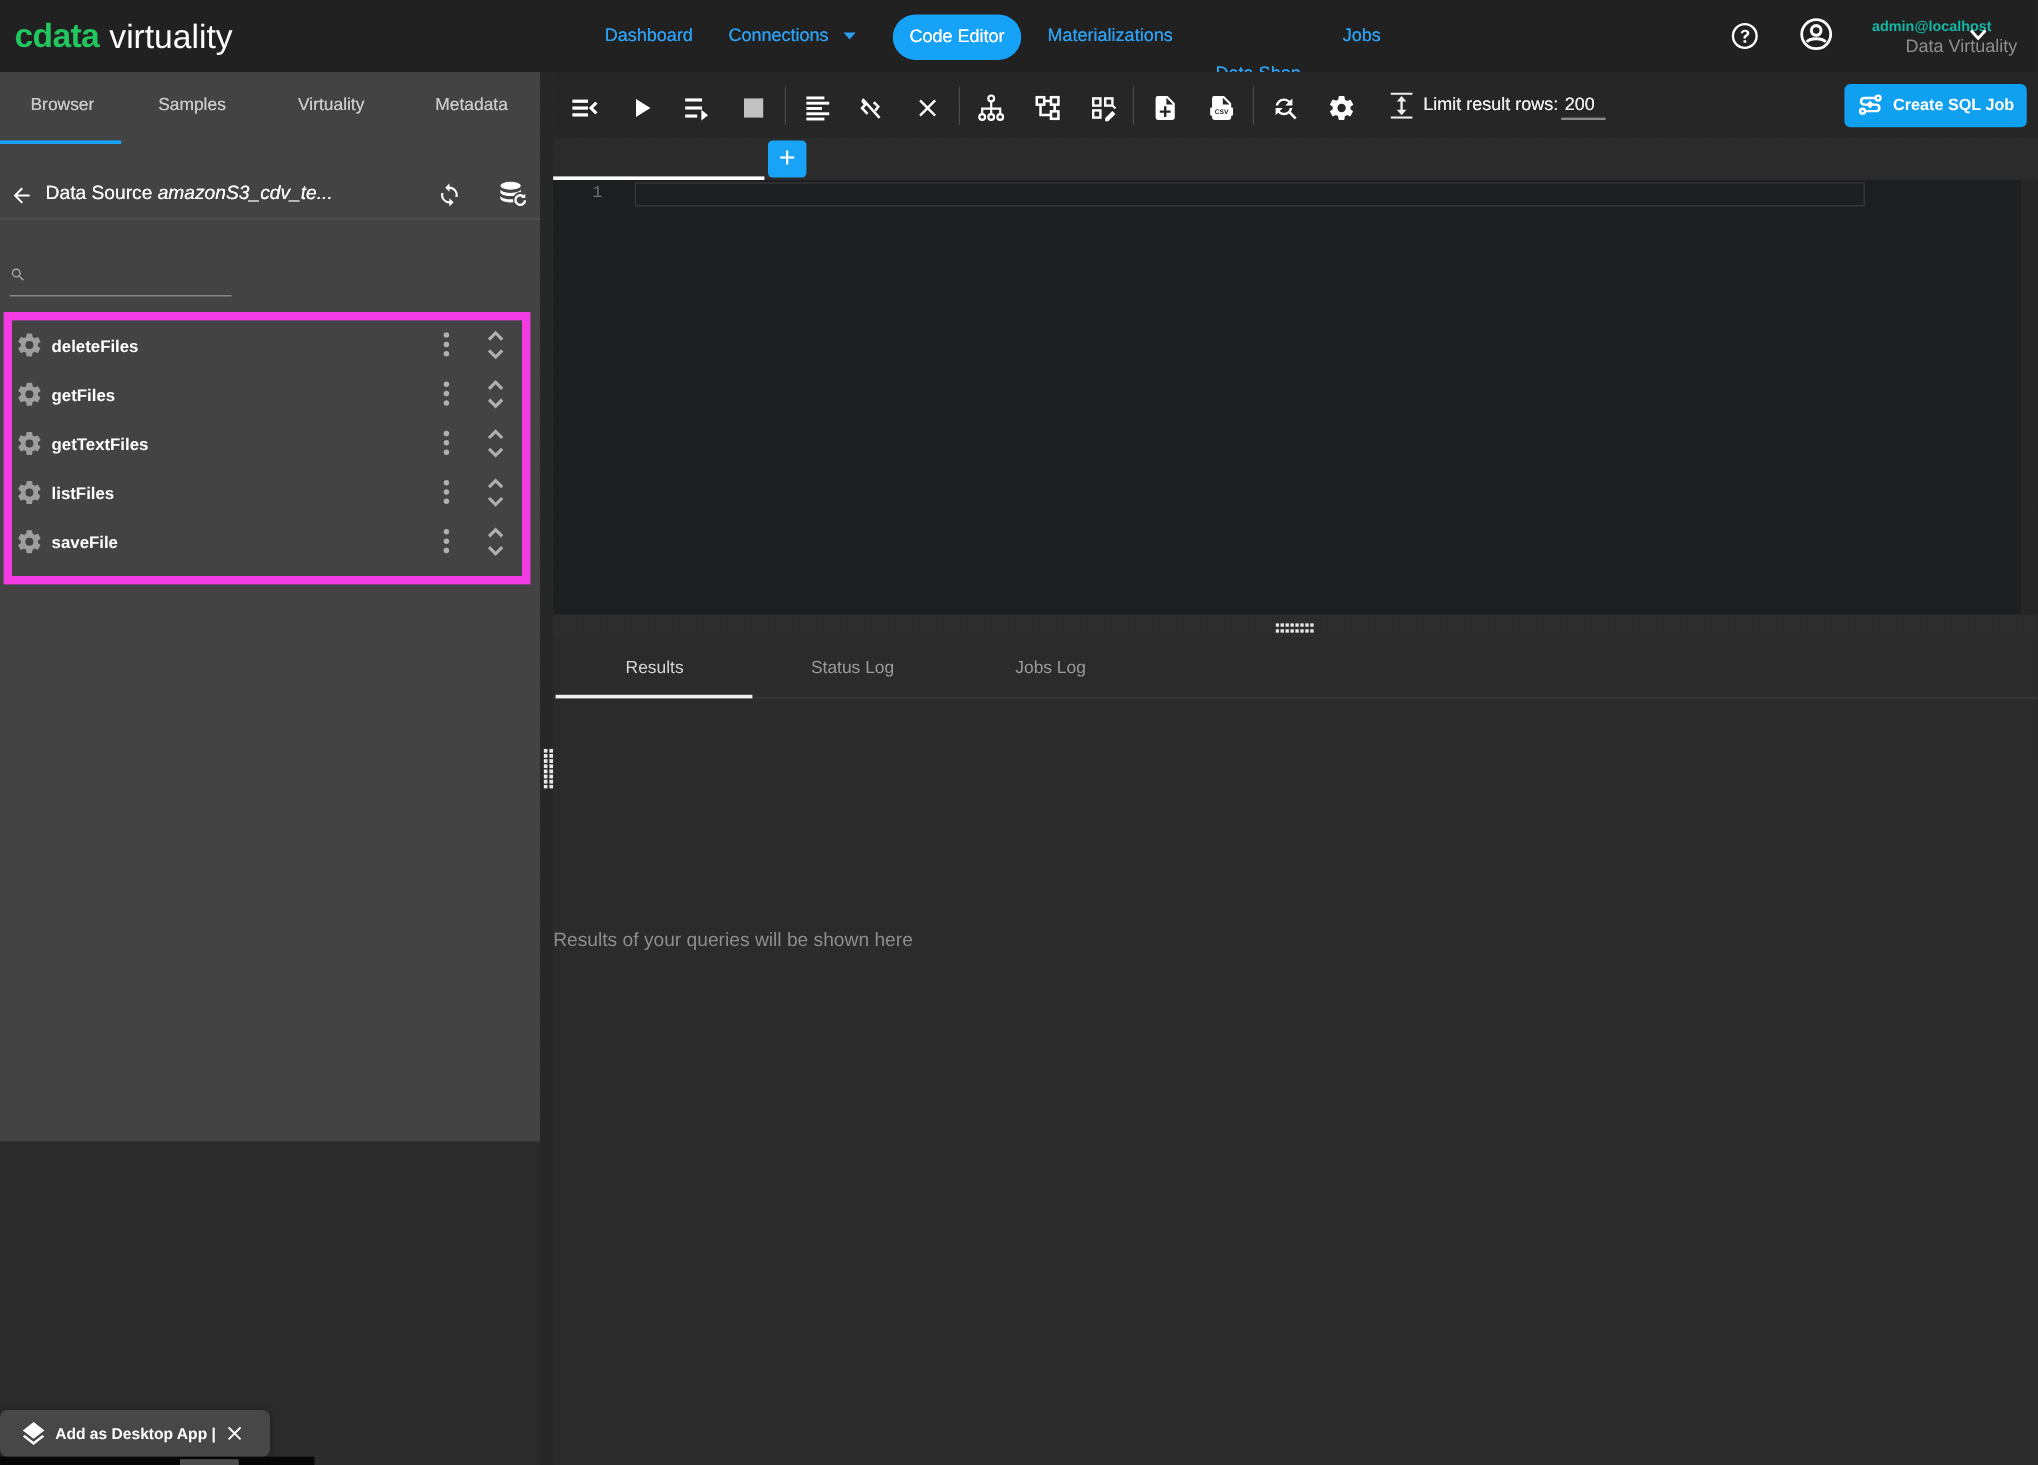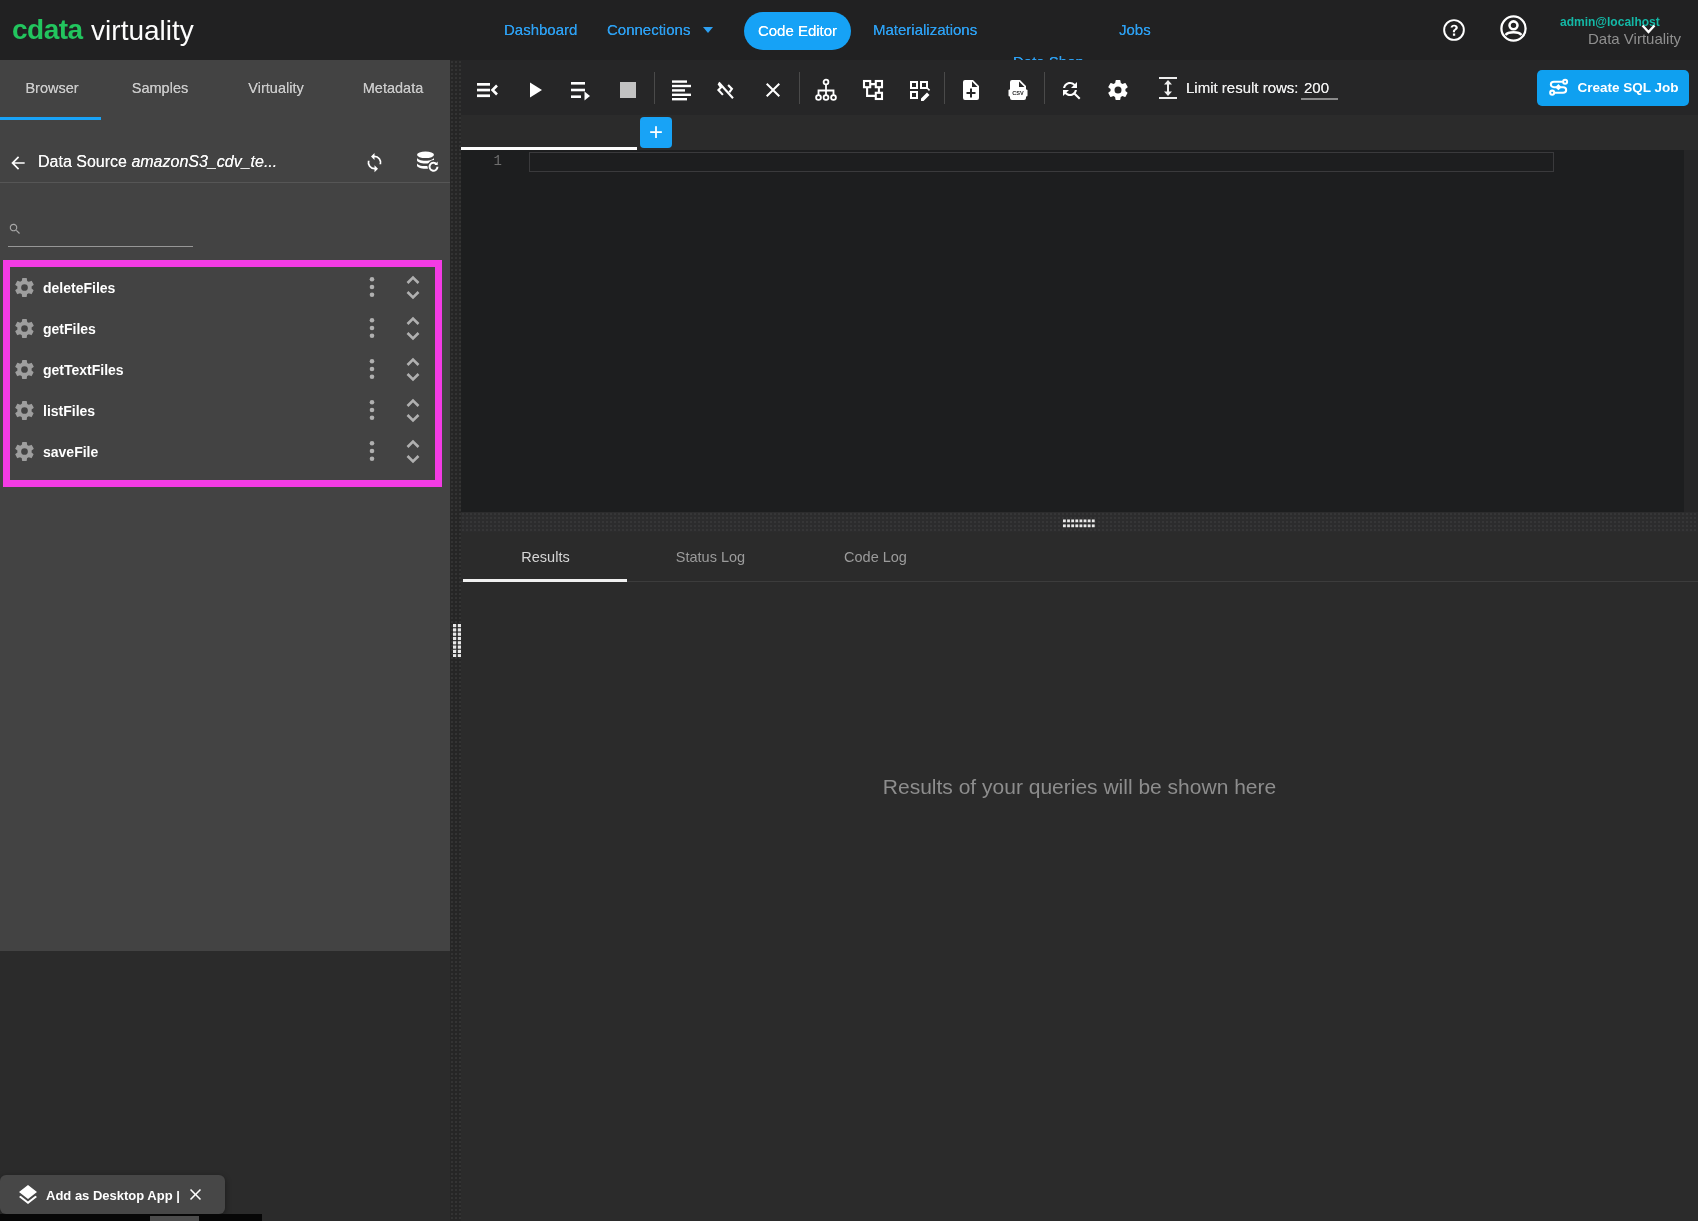--- a/index.html
+++ b/index.html
@@ -74,22 +74,22 @@
   #edscroll { position:absolute; left:1223px; top:0; width:14px; height:362px; background:#262627; }
 
   #hsplit { position:absolute; left:0; top:452px; width:1237px; height:20px; background:#2c2c2d;
     background-image:radial-gradient(#373738 0.7px, transparent 0.8px); background-size:4px 4px; }
   #hhandle { position:absolute; left:602px; top:459px; width:33px; height:10px; }
 
   #results { position:absolute; left:0; top:472px; width:1237px; height:689px; background:#2b2b2b; }
   .rtab { position:absolute; top:0; height:50px; line-height:50px; width:165px; text-align:center; font-size:14.5px; }
   #rtabline { position:absolute; left:2px; top:47px; width:164px; height:3px; background:#f0f0f0; }
   #rline { position:absolute; left:0; top:49px; width:1237px; height:1px; background:#3c3c3c; }
-  #placeholder { position:absolute; left:0; top:243px; width:1237px; text-align:center;
-    color:#8d8d8d; font-size:21px; }
+  #placeholder { position:absolute; left:0; top:243px; width:1237px; text-align:left;
+    color:#8d8d8d; font-size:16px; }
   svg { display:block; }
 </style>
 </head>
 <body>
 <div id="page">
 
   <div id="topbar">
     <div id="logo"><span class="cdata">cdata</span> <span class="virt">virtuality</span></div>
     <div class="nav" style="left:504px;">Dashboard</div>
     <div class="nav" style="left:607px;">Connections</div>
@@ -394,21 +394,21 @@
           <rect x="15" y="6" width="3.4" height="3.4"></rect>
           <rect x="20" y="6" width="3.4" height="3.4"></rect>
           <rect x="25" y="6" width="3.4" height="3.4"></rect>
           <rect x="30" y="6" width="3.4" height="3.4"></rect>
           <rect x="35" y="6" width="3.4" height="3.4"></rect>
       </g>
     </svg>
     <div id="results">
       <div class="rtab" style="left:2px; color:#d6d6d6;">Results</div>
       <div class="rtab" style="left:167px; color:#9b9b9b;">Status Log</div>
-      <div class="rtab" style="left:332px; color:#9b9b9b;">Code Log</div>
+      <div class="rtab" style="left:332px; color:#9b9b9b;">Jobs Log</div>
       <div id="rline"></div>
       <div id="rtabline"></div>
       <div id="placeholder">Results of your queries will be shown here</div>
     </div>
   </div>
 
   <svg class="abs" style="left:452.5px; top:624px;" width="8" height="33" viewBox="0 0 8 33">
     <g fill="#e8e8e8">
       <rect x="0" y="0" width="3.2" height="3.2"></rect>
         <rect x="4.8" y="0" width="3.2" height="3.2"></rect>

